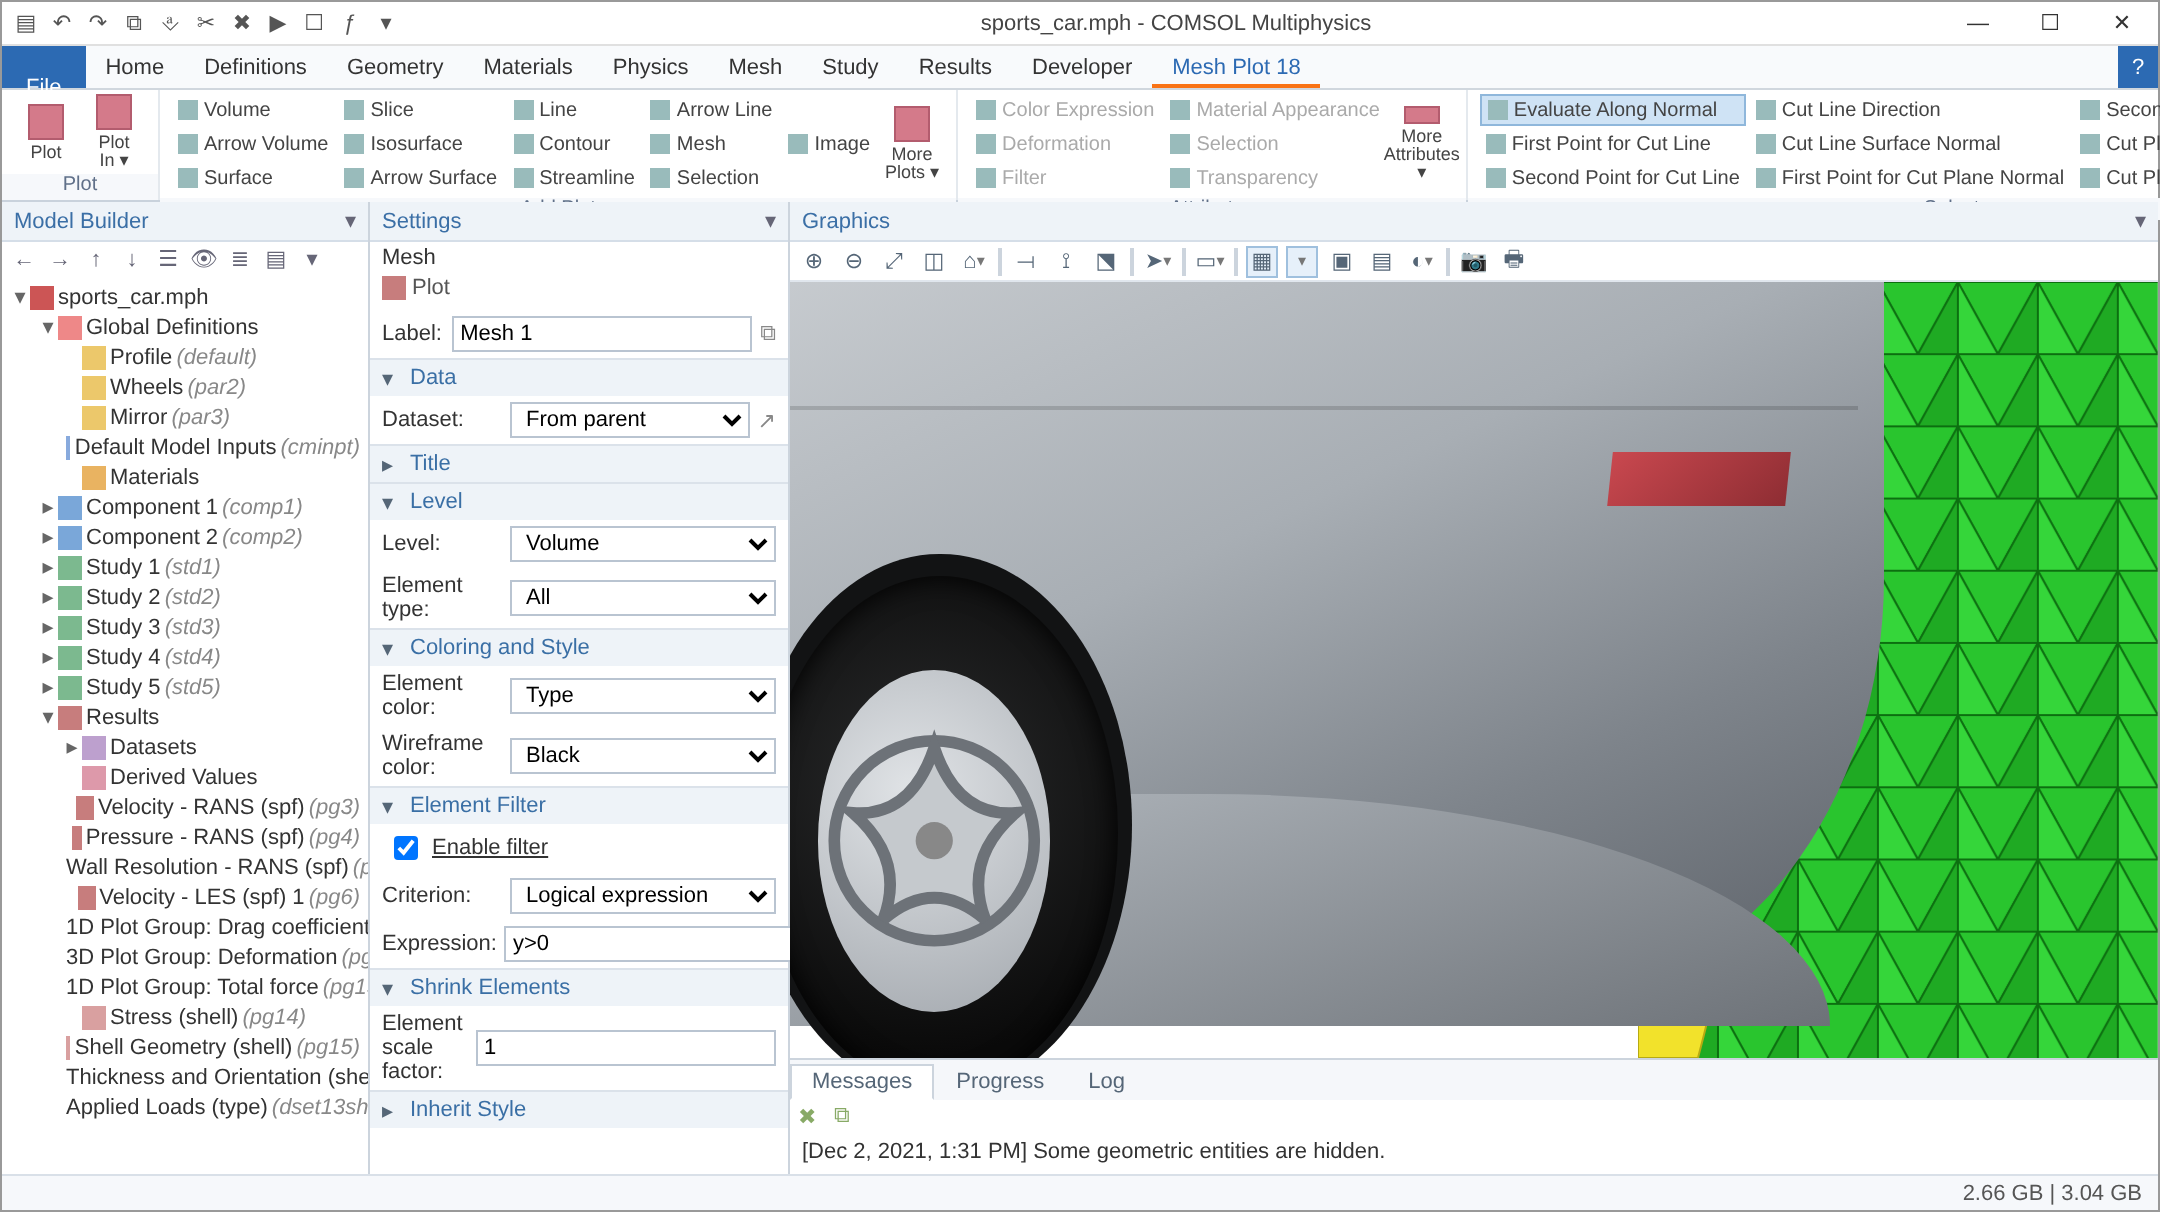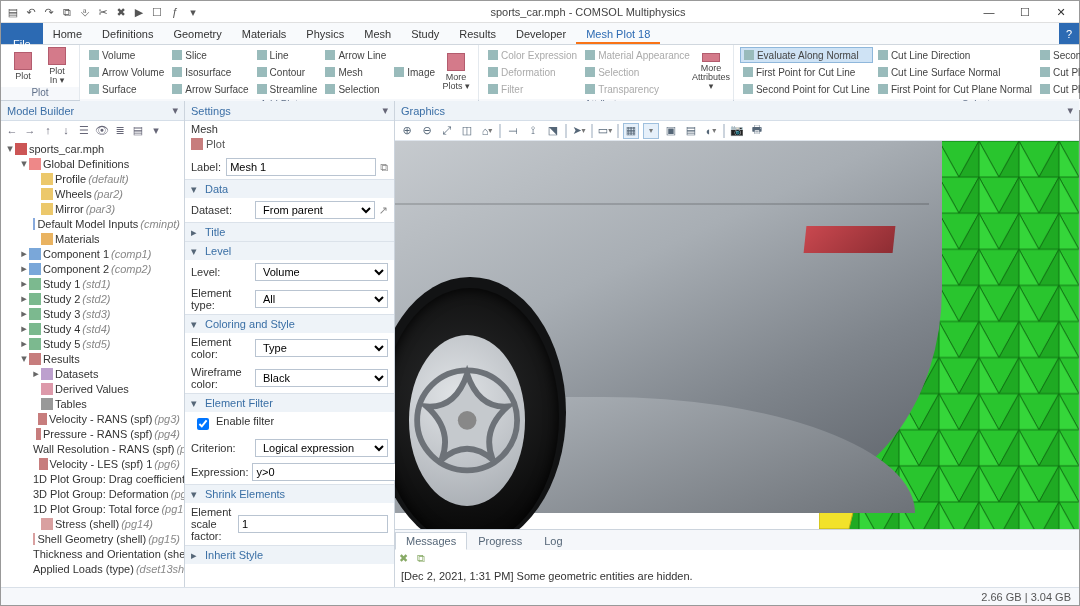--- a/index.html
+++ b/index.html
@@ -46,21 +46,21 @@
   .settings { width: 210px; border-right: 1px solid #ccd4dd; display: flex; flex-direction: column; background: #fff; }
   .settings-sub { padding: 2px 6px; color: #333; }
   .plot-btn { display: inline-flex; align-items: center; gap: 3px; height: 18px; color: #555; }
   .field-row { display: flex; align-items: center; padding: 3px 6px; gap: 4px; }
   .field-row label { width: 60px; color: #333; }
   .field-row input, .field-row select { flex: 1; height: 18px; border: 1px solid #b9c4d1; background: #fff; padding: 0 3px; font-size: 11px; }
   .section { border-top: 1px solid #dbe2ea; }
   .sect-head { background: #eef3f8; color: #4a6; height: 18px; display: flex; align-items: center; padding: 0 6px; color: #567; gap: 4px; }
   .sect-head .arw { width: 10px; color: #567; }
   .sect-title { color: #3a6fa5; }
-  .checkbox-row { display: flex; padding: 3px 8px; gap: 4px; }
+  .checkbox-row { display: flex; align-items: center; padding: 3px 8px; gap: 4px; text-decoration: underline; }
   .checkbox-row input { width: 12px; height: 12px; }
   .graphics { flex: 1; display: flex; flex-direction: column; background: #fff; }
   .g-toolbar { height: 20px; background: #fff; border-bottom: 1px solid #e0e6ed; display: flex; align-items: center; gap: 4px; padding: 0 4px; }
   .g-toolbar span { display: inline-flex; align-items: center; justify-content: center; width: 16px; height: 16px; color: #567; border: 1px solid transparent; }
   .g-toolbar span.grp { border: 1px solid #9fc0de; background: #e6f0fa; }
   .g-toolbar .sep { width: 1px; height: 14px; background: #ccd4dd; }
   .canvas { flex: 1; position: relative; overflow: hidden; }
   .mesh-bg { position: absolute; right: 0; top: 0; width: 38%; height: 100%; }
   .car-body { position: absolute; left: 0; top: -6%; width: 80%; height: 98%; background: linear-gradient(155deg, #c9cdd1 0%, #a8aeb4 40%, #7e848b 70%, #5b6067 100%); border-bottom-right-radius: 30% 55%; }
   .bumper { position: absolute; left: 0; bottom: 4%; width: 76%; height: 30%; background: linear-gradient(160deg, #b5bbc1, #6d7278); border-top-right-radius: 60% 100%; }
@@ -404,25 +404,20 @@
             <span class="ti i-ds"></span>
             <span>Datasets</span>
           </div>
           <div class="tn" style="padding-left: 28px;">
             <span class="tw"></span>
             <span class="ti i-dv"></span>
             <span>Derived Values</span>
           </div>
           <div class="tn" style="padding-left: 28px;">
             <span class="tw"></span>
-            <span class="ti i-tab"></span>
-            <span>Tables</span>
-          </div>
-          <div class="tn" style="padding-left: 28px;">
-            <span class="tw"></span>
             <span class="ti i-pg"></span>
             <span>Velocity - RANS (spf)</span>
             <span class="tg">(pg3)</span>
           </div>
           <div class="tn" style="padding-left: 28px;">
             <span class="tw"></span>
             <span class="ti i-pg"></span>
             <span>Pressure - RANS (spf)</span>
             <span class="tg">(pg4)</span>
           </div>

